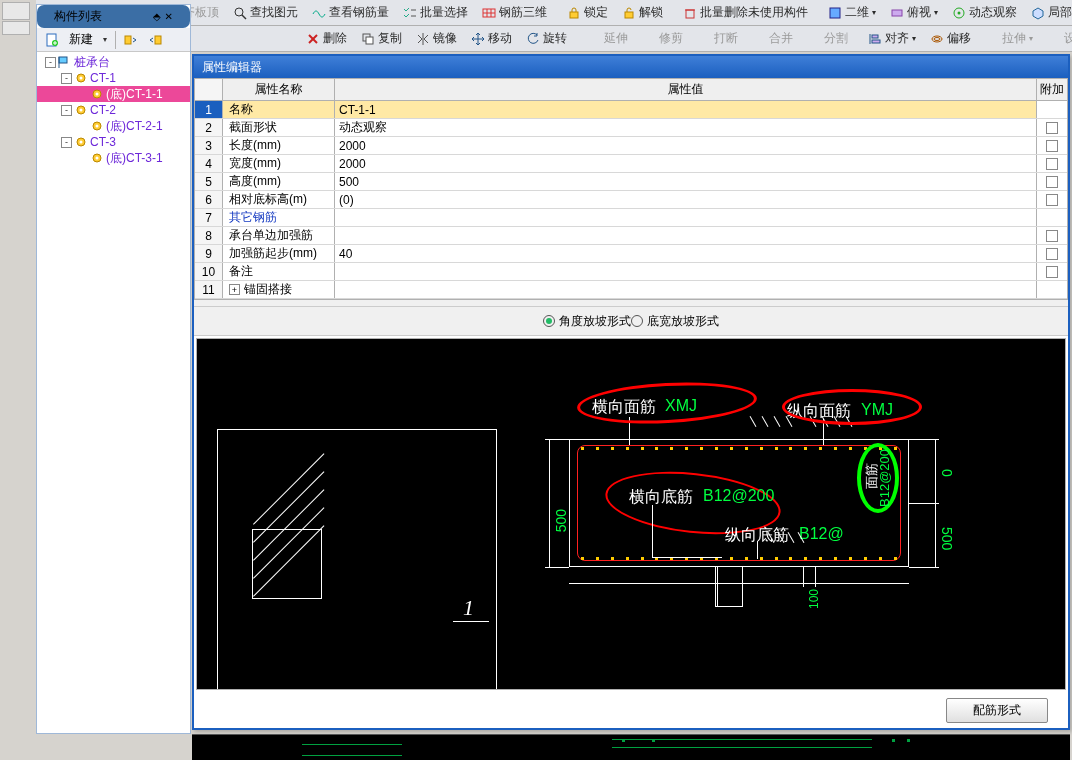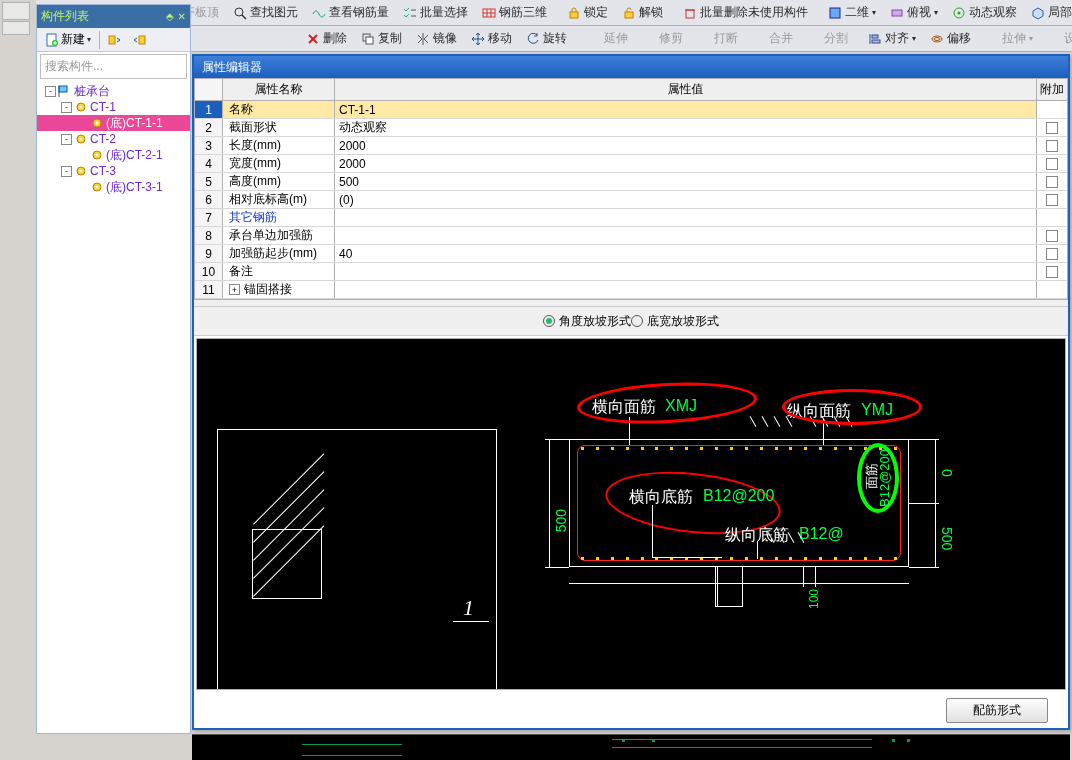--- a/index.html
+++ b/index.html
@@ -8,25 +8,25 @@
 
 .toolbar1, .toolbar2 { height: 26px; background: #E3E5EA; border-bottom: 1px solid #B0B0B0; display: flex; align-items: center; padding-left: 8px; gap: 2px; }
 .tb-item { display: flex; align-items: center; gap: 3px; padding: 2px 6px; color: #2b2b2b; cursor: default; white-space: nowrap; }
 .tb-item.disabled { color: #9a9a9a; }
 .tb-sep { width: 1px; height: 18px; background: #B0B0B0; margin: 0 2px; }
 .tb-icon { width: 14px; height: 14px; display: inline-block; }
 .tb-icon svg { width: 14px; height: 14px; }
 
 
 .left-panel { position: absolute; left: 36px; top: 4px; width: 155px; height: 730px; border: 1px solid #9FB8D8; background: #fff; }
-.panel-title { background: #3B6EA5; color: #bef264; padding: 3px 4px; display: flex; align-items: center; justify-content: space-between; }
+.panel-title { background: #3B6EA5; color: #000000; padding: 3px 17px; display: flex; align-items: center; justify-content: space-between; border-radius: 7px; }
 .panel-title .controls { display: flex; gap: 4px; }
 .panel-title .controls span { cursor: pointer; font-size: 10px; }
 .panel-toolbar { height: 24px; background: #EDEFF4; border-bottom: 1px solid #C8C8C8; display: flex; align-items: center; padding-left: 4px; gap: 2px; }
-.panel-toolbar .pt-btn { display: flex; align-items: center; gap: 2px; padding: 1px 4px; }
+.panel-toolbar .pt-btn { display: flex; align-items: center; gap: 10px; padding: 1px 4px; }
 .panel-toolbar .pt-btn .arr { font-size: 8px; color: #333; }
 .search-box { border: 1px solid #C0C0C0; margin: 2px 3px; padding: 3px 4px; color: #9a9a9a; background: #fff; }
 .tree { padding: 2px 0; }
 .tree-row { display: flex; align-items: center; height: 16px; padding-left: 4px; white-space: nowrap; }
 .tree-indent { display: inline-block; }
 .tree-toggle { width: 11px; height: 11px; border: 1px solid #888; background: #fff; display: inline-flex; align-items: center; justify-content: center; font-size: 9px; line-height: 8px; color: #333; margin-right: 2px; }
 .tree-icon { width: 14px; height: 12px; margin-right: 2px; display: inline-block; }
 .tree-icon.gear { color: #D8A21A; }
 .tree-label { color: #6d28d9; }
 .tree-row.selected { background: #ec4899; color: #fff; }
@@ -329,21 +329,20 @@
           <path d="M9 5l3 2-3 2" fill="none" stroke="#258"></path>
         </svg>
       </span>
     <span class="pt-btn">
         <svg width="14" height="14" viewBox="0 0 14 14">
           <rect x="7" y="3" width="6" height="8" fill="#fc3" stroke="#b80"></rect>
           <path d="M5 5l-3 2 3 2" fill="none" stroke="#258"></path>
         </svg>
       </span>
   </div>
-  <div class="search-box">搜索构件...</div>
   <div class="tree" id="tree">
       <div class="tree-row">
         <span class="tree-indent" style="width: 4px;"></span>
         <span class="tree-toggle">-</span>
         <span class="tree-icon"><svg width="14" height="12" viewBox="0 0 14 12">
             <rect x="1" y="1" width="8" height="6" fill="#6cf" stroke="#258"></rect>
             <line x1="1" y1="1" x2="1" y2="12" stroke="#258"></line>
           </svg></span>
         <span class="tree-label">桩承台</span>
       </div>

